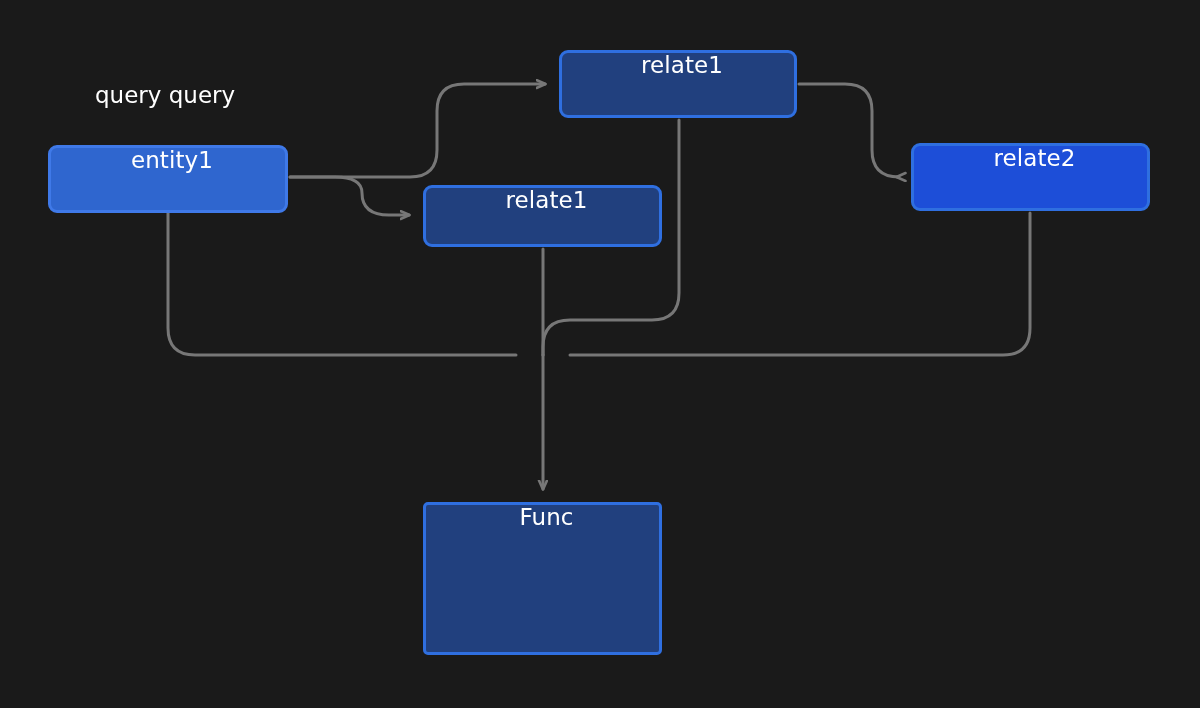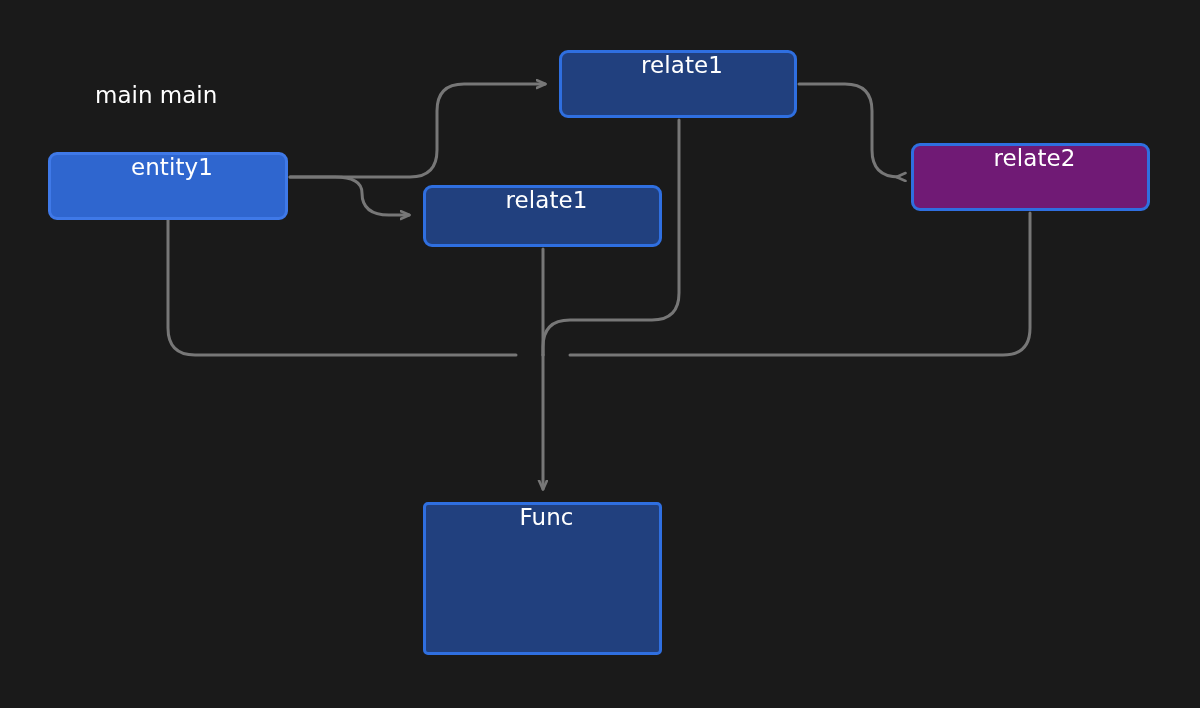--- a/index.html
+++ b/index.html
@@ -84,33 +84,33 @@
         <path d="M 799 84 L 845 84 Q 872 84 872 111 L 872 150 Q 872 177 899 177 L 897 177" marker-end="url(#arrowhead)"></path>
         <path d="M 168 213 L 168 328 Q 168 355 195 355 L 516 355"></path>
         <path d="M 543 249 L 543 355"></path>
         <path d="M 679 120 L 679 293 Q 679 320 652 320 L 570 320 Q 543 320 543 347 L 543 355"></path>
         <path d="M 1030 213 L 1030 328 Q 1030 355 1003 355 L 570 355"></path>
         <path d="M 543 355 L 543 489" marker-end="url(#arrowhead)"></path>
       </g>
   </svg>
 
   <div id="label-layer">
-      <div class="graph-label" style="left: 95px; top: 82px; font-size: 23px; color: rgb(255, 255, 255);">main main</div>
+      <div class="graph-label" style="left: 95px; top: 82px; font-size: 23px; color: rgb(255, 255, 255);">query query</div>
     </div>
   <div id="node-layer">
-      <div class="node entity" style="left: 48px; top: 152px; width: 240px; height: 68px; background: rgb(47, 102, 207); border-color: rgb(63, 121, 232); color: rgb(255, 255, 255);">
+      <div class="node entity" style="left: 48px; top: 145px; width: 240px; height: 68px; background: rgb(47, 102, 207); border-color: rgb(63, 121, 232); color: rgb(255, 255, 255);">
         <span class="node-label" style="font-size: 23px;">entity1</span>
       </div>
       <div class="node relate" style="left: 559px; top: 50px; width: 238px; height: 68px; background: rgb(33, 64, 126); border-color: rgb(47, 111, 224); color: rgb(255, 255, 255);">
         <span class="node-label" style="font-size: 23px;">relate1</span>
       </div>
       <div class="node relate" style="left: 423px; top: 185px; width: 239px; height: 62px; background: rgb(33, 64, 126); border-color: rgb(47, 111, 224); color: rgb(255, 255, 255);">
         <span class="node-label" style="font-size: 23px;">relate1</span>
       </div>
-      <div class="node relate" style="left: 911px; top: 143px; width: 239px; height: 68px; background: #701a75; border-color: rgb(47, 111, 224); color: rgb(255, 255, 255);">
+      <div class="node relate" style="left: 911px; top: 143px; width: 239px; height: 68px; background: #1d4ed8; border-color: rgb(47, 111, 224); color: rgb(255, 255, 255);">
         <span class="node-label" style="font-size: 23px;">relate2</span>
       </div>
       <div class="node func" style="left: 423px; top: 502px; width: 239px; height: 153px; background: rgb(33, 64, 126); border-color: rgb(47, 111, 224); color: rgb(255, 255, 255);">
         <span class="node-label" style="font-size: 23px;">Func</span>
       </div>
     </div>
 
 </div>
 
 </body></html>

